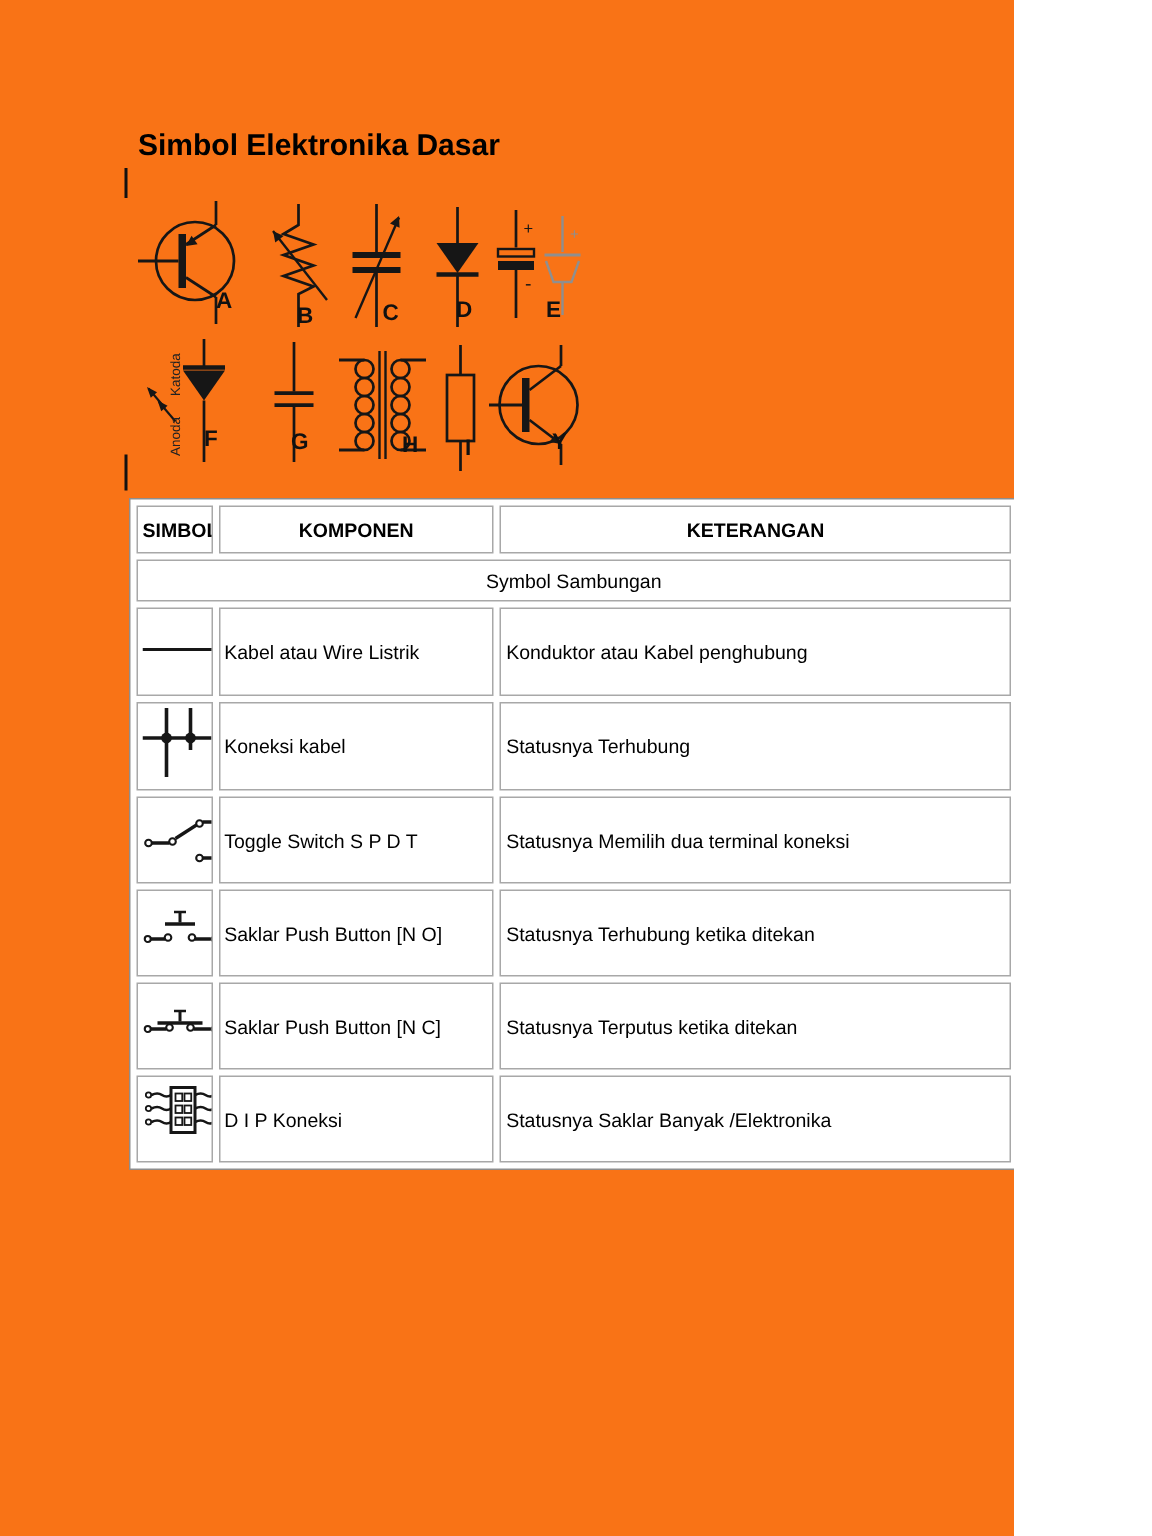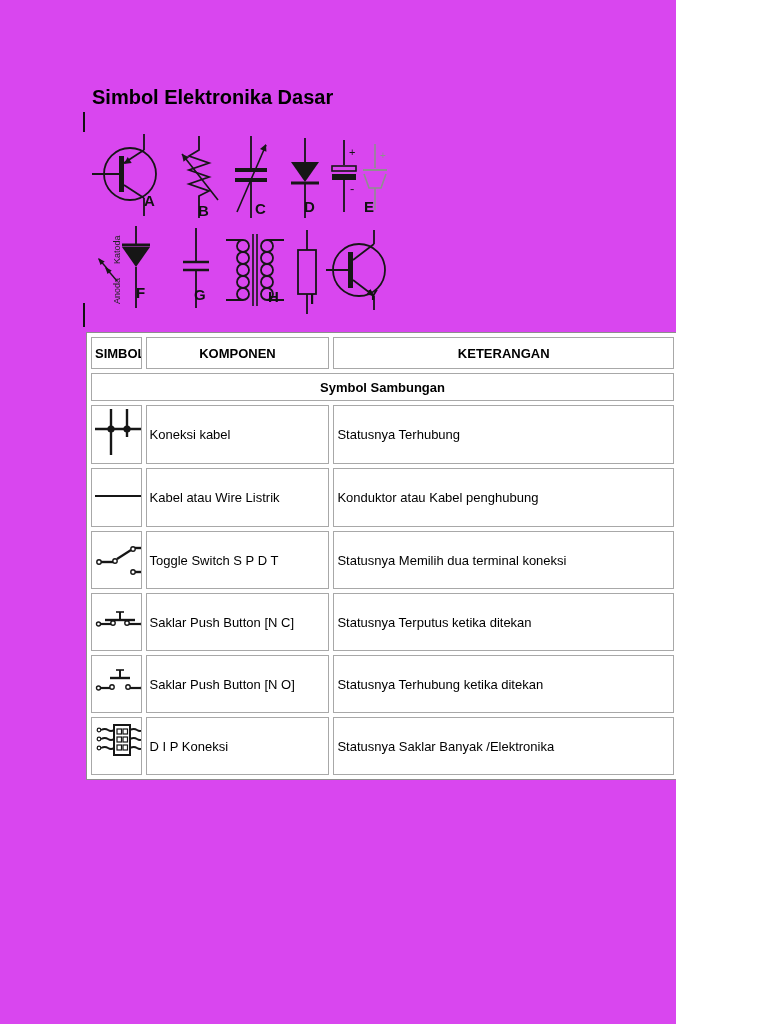--- a/index.html
+++ b/index.html
@@ -1,32 +1,32 @@
 <!DOCTYPE html>
 <html><head>
 <meta charset="utf-8">
 <style>
   html,body{margin:0;padding:0;background:#ffffff;}
-  .page{position:relative;width:676px;height:1024px;background:#d946ef;overflow:hidden;
+  .page{position:relative;width:676px;height:1024px;background:#f97316;overflow:hidden;
         font-family:"Liberation Sans","DejaVu Sans",sans-serif;color:#000;}
   .doc-title{position:absolute;left:92px;top:86px;font-size:20px;font-weight:bold;letter-spacing:0px;}
   .caret{position:absolute;width:2px;background:#111;}
   .caret1{left:83px;top:112px;height:20px;}
   .caret2{left:83px;top:303px;height:24px;}
   .figure{position:absolute;left:88px;top:134px;width:320px;height:182px;}
   .sym{position:absolute;}
   .sym svg{display:block;}
   .sym-label{position:absolute;font-size:15px;font-weight:bold;color:#111;}
   .rot-label{position:absolute;font-size:9px;color:#222;transform:rotate(-90deg);transform-origin:0 0;white-space:nowrap;}
   
   table.doc{position:absolute;left:86px;top:332px;width:593px;border-collapse:separate;
             border-spacing:4px;border:1px solid #8e8e8e;table-layout:fixed;background:#fff;}
   table.doc td{border:1px solid #a8a8a8;font-size:13px;color:#000;padding:1px 3px;overflow:hidden;background:#fff;}
   tr.row-header td{height:28px;font-weight:bold;text-align:center;vertical-align:middle;}
-  tr.row-section td{height:24px;font-weight:bold;text-align:center;vertical-align:middle;}
+  tr.row-section td{height:24px;font-weight:normal;text-align:center;vertical-align:middle;}
   tr.row-data td{height:54px;vertical-align:middle;}
   td.sym-cell{text-align:center;vertical-align:top;padding-top:3px;}
   .sec-italic{font-style:italic;}
   svg .ln{stroke:#161616;fill:none;}
   svg .fl{fill:#161616;stroke:none;}
   svg .gray{stroke:#8f8f8f;}
   svg text{font-family:"Liberation Sans",sans-serif;}
 </style>
 </head>
 <body>
@@ -186,40 +186,40 @@
       <td>KOMPONEN</td>
       <td>KETERANGAN</td>
     </tr>
 
     <tr class="row-section">
       <td colspan="3">Symbol Sambungan</td>
     </tr>
 
     <tr class="row-data">
       <td class="sym-cell">
+        <svg width="50" height="52" viewBox="0 0 50 52">
+              <line class="ln" x1="0" y1="26" x2="50" y2="26" stroke-width="2"></line>
+            </svg>
+      </td>
+      <td>Kabel atau Wire Listrik</td>
+      <td>Konduktor atau Kabel penghubung</td>
+    </tr>
+
+    <tr class="row-data">
+      <td class="sym-cell">
         <svg width="48" height="52" viewBox="0 0 48 52">
           <line class="ln" x1="16" y1="2" x2="16" y2="48" stroke-width="2.4"></line>
           <line class="ln" x1="32" y1="2" x2="32" y2="30" stroke-width="2.4"></line>
           <line class="ln" x1="0" y1="22" x2="46" y2="22" stroke-width="2.4"></line>
           <circle class="fl" cx="16" cy="22" r="3.6"></circle>
           <circle class="fl" cx="32" cy="22" r="3.6"></circle>
         </svg>
       </td>
       <td>Koneksi kabel</td>
       <td>Statusnya Terhubung</td>
-    </tr>
-
-    <tr class="row-data">
-      <td class="sym-cell">
-        <svg width="50" height="52" viewBox="0 0 50 52">
-              <line class="ln" x1="0" y1="26" x2="50" y2="26" stroke-width="2"></line>
-            </svg>
-      </td>
-      <td>Kabel atau Wire Listrik</td>
-      <td>Konduktor atau Kabel penghubung</td>
     </tr>
 
 
 
 
     <tr class="row-data">
       <td class="sym-cell">
         <svg width="52" height="50" viewBox="0 0 52 50">
           <circle class="ln" cx="4" cy="28" r="2.2" stroke-width="1.4"></circle>
           <line class="ln" x1="6" y1="28" x2="18" y2="28" stroke-width="2.4"></line>
@@ -233,51 +233,51 @@
           <circle class="fl" cx="51" cy="38" r="1.6"></circle>
         </svg>
       </td>
       <td>Toggle Switch S P D T</td>
       <td>Statusnya Memilih dua terminal koneksi</td>
     </tr>
 
     <tr class="row-data">
       <td class="sym-cell">
         <svg width="50" height="42" viewBox="0 0 50 42">
+          <circle class="ln" cx="3.5" cy="26" r="2" stroke-width="1.4"></circle>
+          <line class="ln" x1="5" y1="26" x2="15" y2="26" stroke-width="2.2"></line>
+          <circle class="ln" cx="17" cy="25" r="2.2" stroke-width="1.4"></circle>
+          <circle class="ln" cx="33" cy="25" r="2.2" stroke-width="1.4"></circle>
+          <line class="ln" x1="35" y1="26" x2="45" y2="26" stroke-width="2.2"></line>
+          <circle class="fl" cx="46.5" cy="26" r="1.6"></circle>
+          <line class="ln" x1="15" y1="16" x2="35" y2="16" stroke-width="2.4"></line>
+          <line class="ln" x1="25" y1="8" x2="25" y2="15" stroke-width="2"></line>
+          <line class="ln" x1="21" y1="8" x2="29" y2="8" stroke-width="1.6"></line>
+        </svg>
+      </td>
+      <td>Saklar Push Button [N O]</td>
+      <td>Statusnya Terhubung ketika ditekan</td>
+    </tr>
+
+    <tr class="row-data">
+      <td class="sym-cell">
+        <svg width="50" height="42" viewBox="0 0 50 42">
           <circle class="ln" cx="3.5" cy="24" r="2" stroke-width="1.4"></circle>
           <line class="ln" x1="5" y1="24" x2="16" y2="24" stroke-width="2.2"></line>
           <circle class="ln" cx="18" cy="23" r="2.2" stroke-width="1.4"></circle>
           <line class="ln" x1="10" y1="20" x2="40" y2="20" stroke-width="2.4"></line>
           <line class="ln" x1="25" y1="12" x2="25" y2="19" stroke-width="2"></line>
           <line class="ln" x1="21" y1="12" x2="29" y2="12" stroke-width="1.6"></line>
           <circle class="ln" cx="32" cy="23" r="2.2" stroke-width="1.4"></circle>
           <line class="ln" x1="34" y1="24" x2="45" y2="24" stroke-width="2.2"></line>
           <circle class="fl" cx="46.5" cy="24" r="1.6"></circle>
         </svg>
       </td>
       <td>Saklar Push Button [N C]</td>
       <td>Statusnya Terputus ketika ditekan</td>
-    </tr>
-
-    <tr class="row-data">
-      <td class="sym-cell">
-        <svg width="50" height="42" viewBox="0 0 50 42">
-          <circle class="ln" cx="3.5" cy="26" r="2" stroke-width="1.4"></circle>
-          <line class="ln" x1="5" y1="26" x2="15" y2="26" stroke-width="2.2"></line>
-          <circle class="ln" cx="17" cy="25" r="2.2" stroke-width="1.4"></circle>
-          <circle class="ln" cx="33" cy="25" r="2.2" stroke-width="1.4"></circle>
-          <line class="ln" x1="35" y1="26" x2="45" y2="26" stroke-width="2.2"></line>
-          <circle class="fl" cx="46.5" cy="26" r="1.6"></circle>
-          <line class="ln" x1="15" y1="16" x2="35" y2="16" stroke-width="2.4"></line>
-          <line class="ln" x1="25" y1="8" x2="25" y2="15" stroke-width="2"></line>
-          <line class="ln" x1="21" y1="8" x2="29" y2="8" stroke-width="1.6"></line>
-        </svg>
-      </td>
-      <td>Saklar Push Button [N O]</td>
-      <td>Statusnya Terhubung ketika ditekan</td>
     </tr>
 
     <tr class="row-data">
       <td class="sym-cell">
         <svg width="52" height="48" viewBox="0 0 52 48">
           <rect class="ln" x="19" y="4" width="16" height="30" stroke-width="2"></rect>
           <rect class="ln" x="22" y="8" width="4.5" height="5" stroke-width="1.2"></rect>
           <rect class="ln" x="28" y="8" width="4.5" height="5" stroke-width="1.2"></rect>
           <rect class="ln" x="22" y="16" width="4.5" height="5" stroke-width="1.2"></rect>
           <rect class="ln" x="28" y="16" width="4.5" height="5" stroke-width="1.2"></rect>

